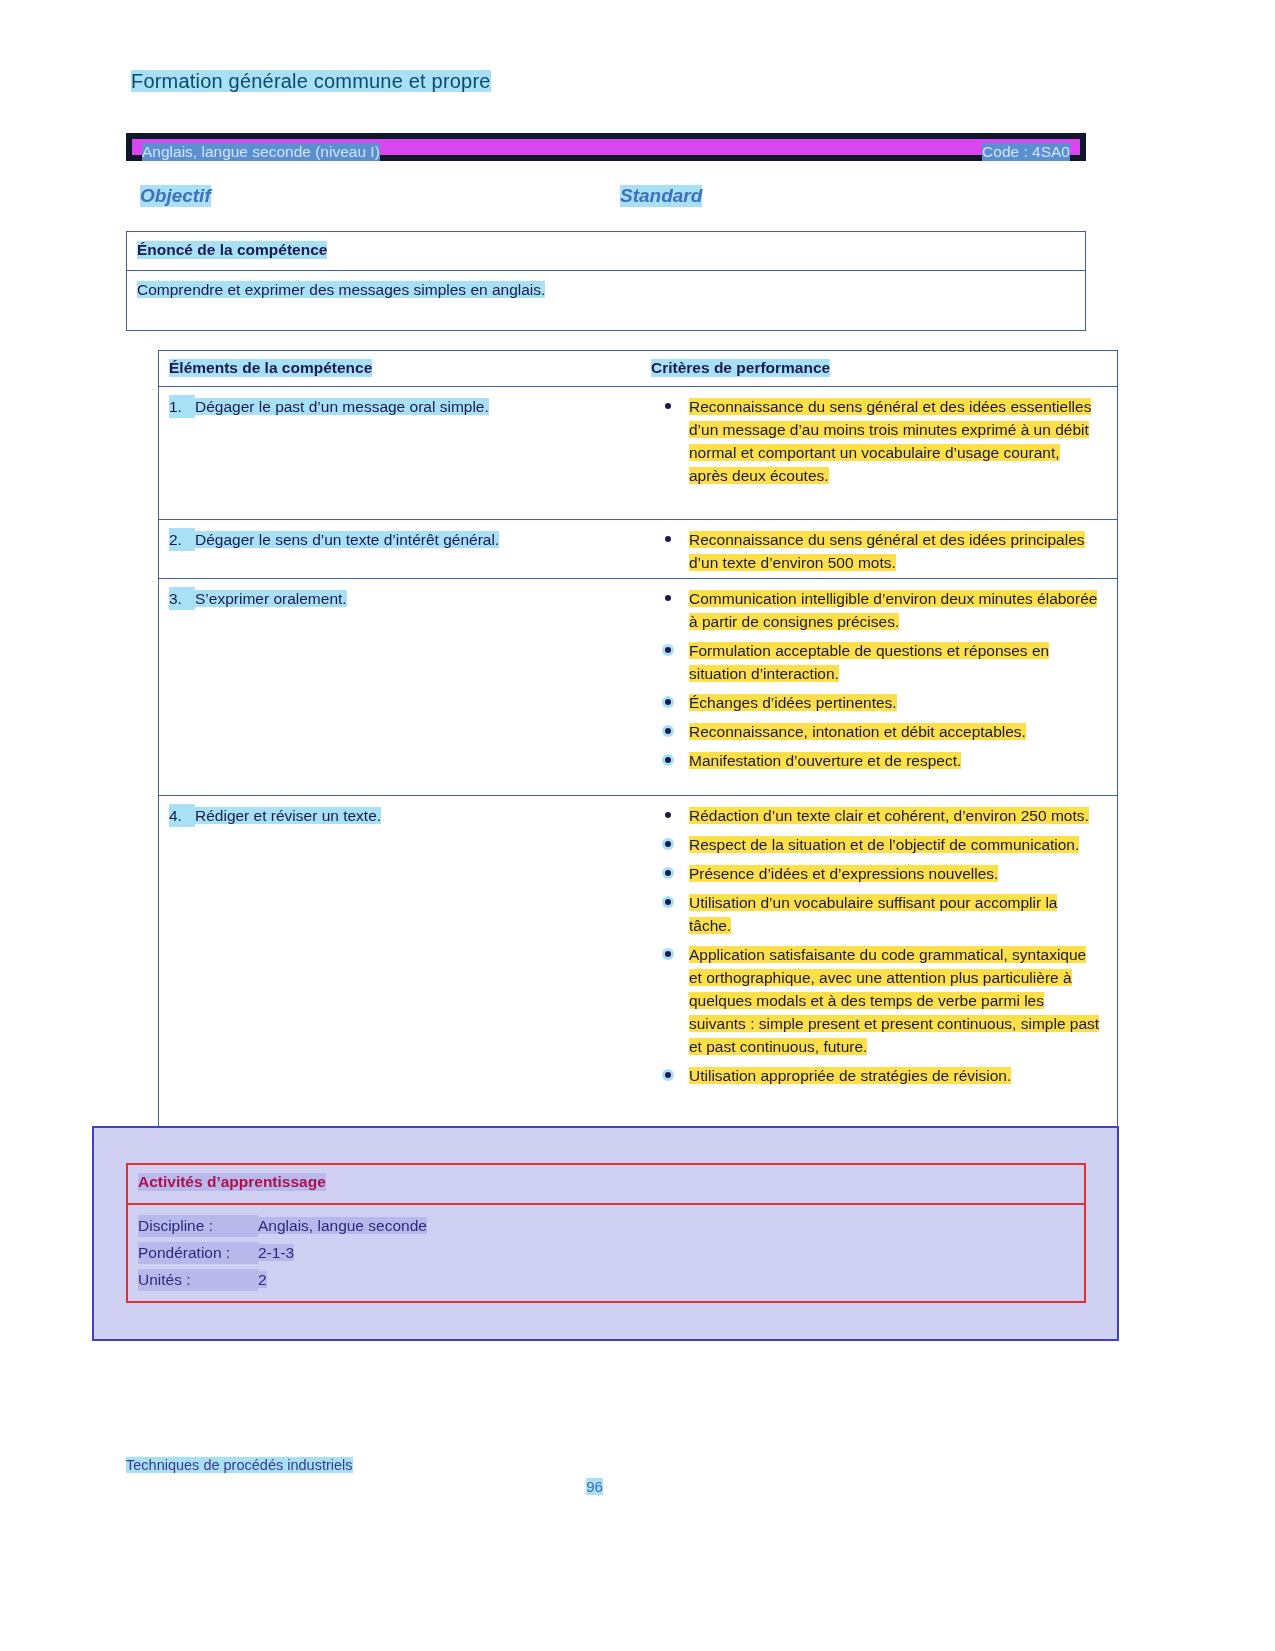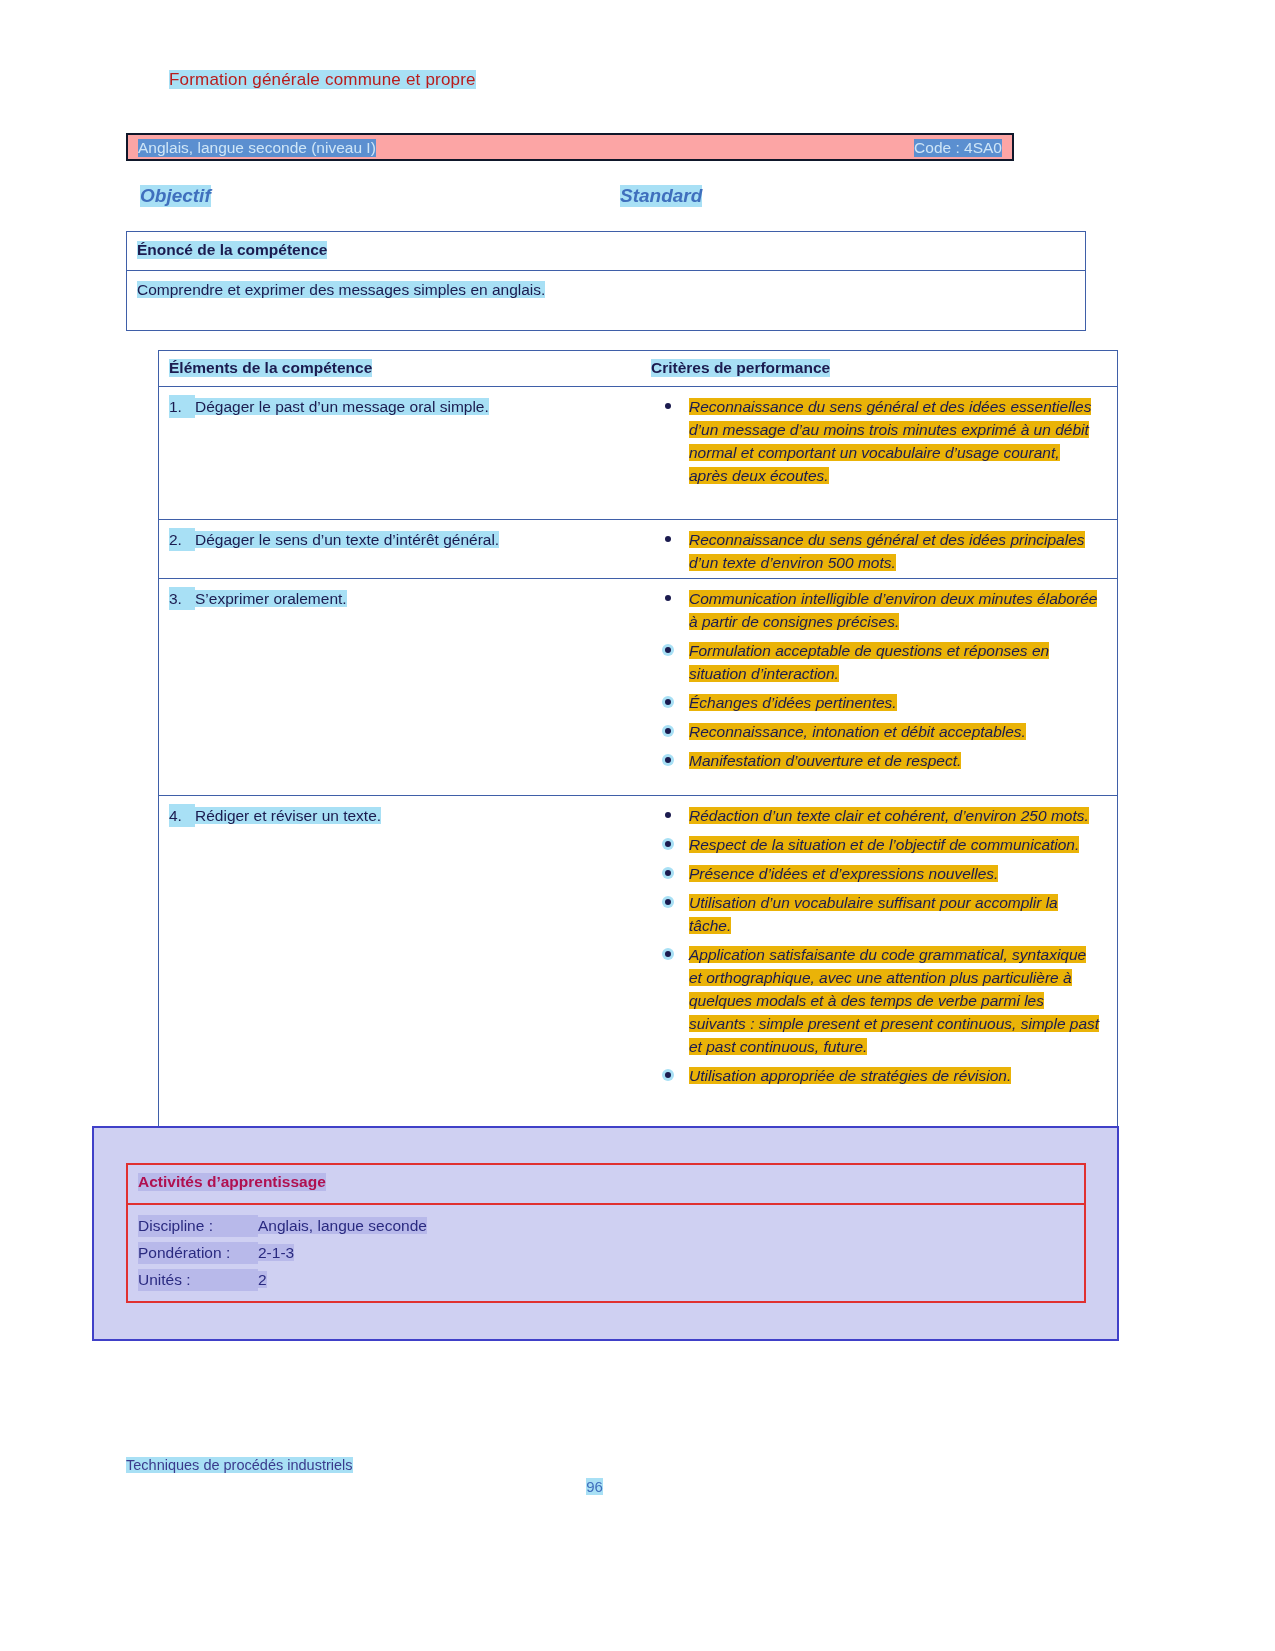--- a/index.html
+++ b/index.html
@@ -20,33 +20,32 @@
     width: 1275px;
     height: 1651px;
   }
   .hl {
     background: #a8e0f5;
   }
   .header-text {
     position: absolute;
     left: 131px;
     top: 70px;
-    font-size: 17px;
-    color: #b91c1c;
+    font-size: 20px;
+    color: #0c4a6e;
     letter-spacing: 0.2px;
-    margin-left: 38px;
   }
   .title-bar {
     position: absolute;
     left: 126px;
     top: 133px;
-    width: 888px;
+    width: 960px;
     height: 28px;
-    background: #fca5a5;
-    border: 2px solid #0f172a;
+    background: #d946ef;
+    border: 6px solid #0f172a;
     box-sizing: border-box;
   }
   .title-bar .tb-left {
     position: absolute;
     left: 10px;
     top: 4px;
     font-size: 15.5px;
     color: #cfe6f7;
     background: #5b8fd0;
   }
@@ -178,21 +177,21 @@
     top: 8px;
     width: 6px;
     height: 6px;
     border-radius: 50%;
     background: #1b1b4f;
   }
   .crit .bullet.hl2 {
     background: #1b1b4f;
     box-shadow: 0 0 0 3px #a8e0f5;
   }
-  .crit .txt { background: #eab308; font-style: italic; }
+  .crit .txt { background: #fde047; }
 
   .act-outer {
     position: absolute;
     left: 92px;
     top: 1126px;
     width: 1027px;
     height: 215px;
     border: 2px solid #4040c8;
     background: #cfd0f2;
     box-sizing: border-box;

